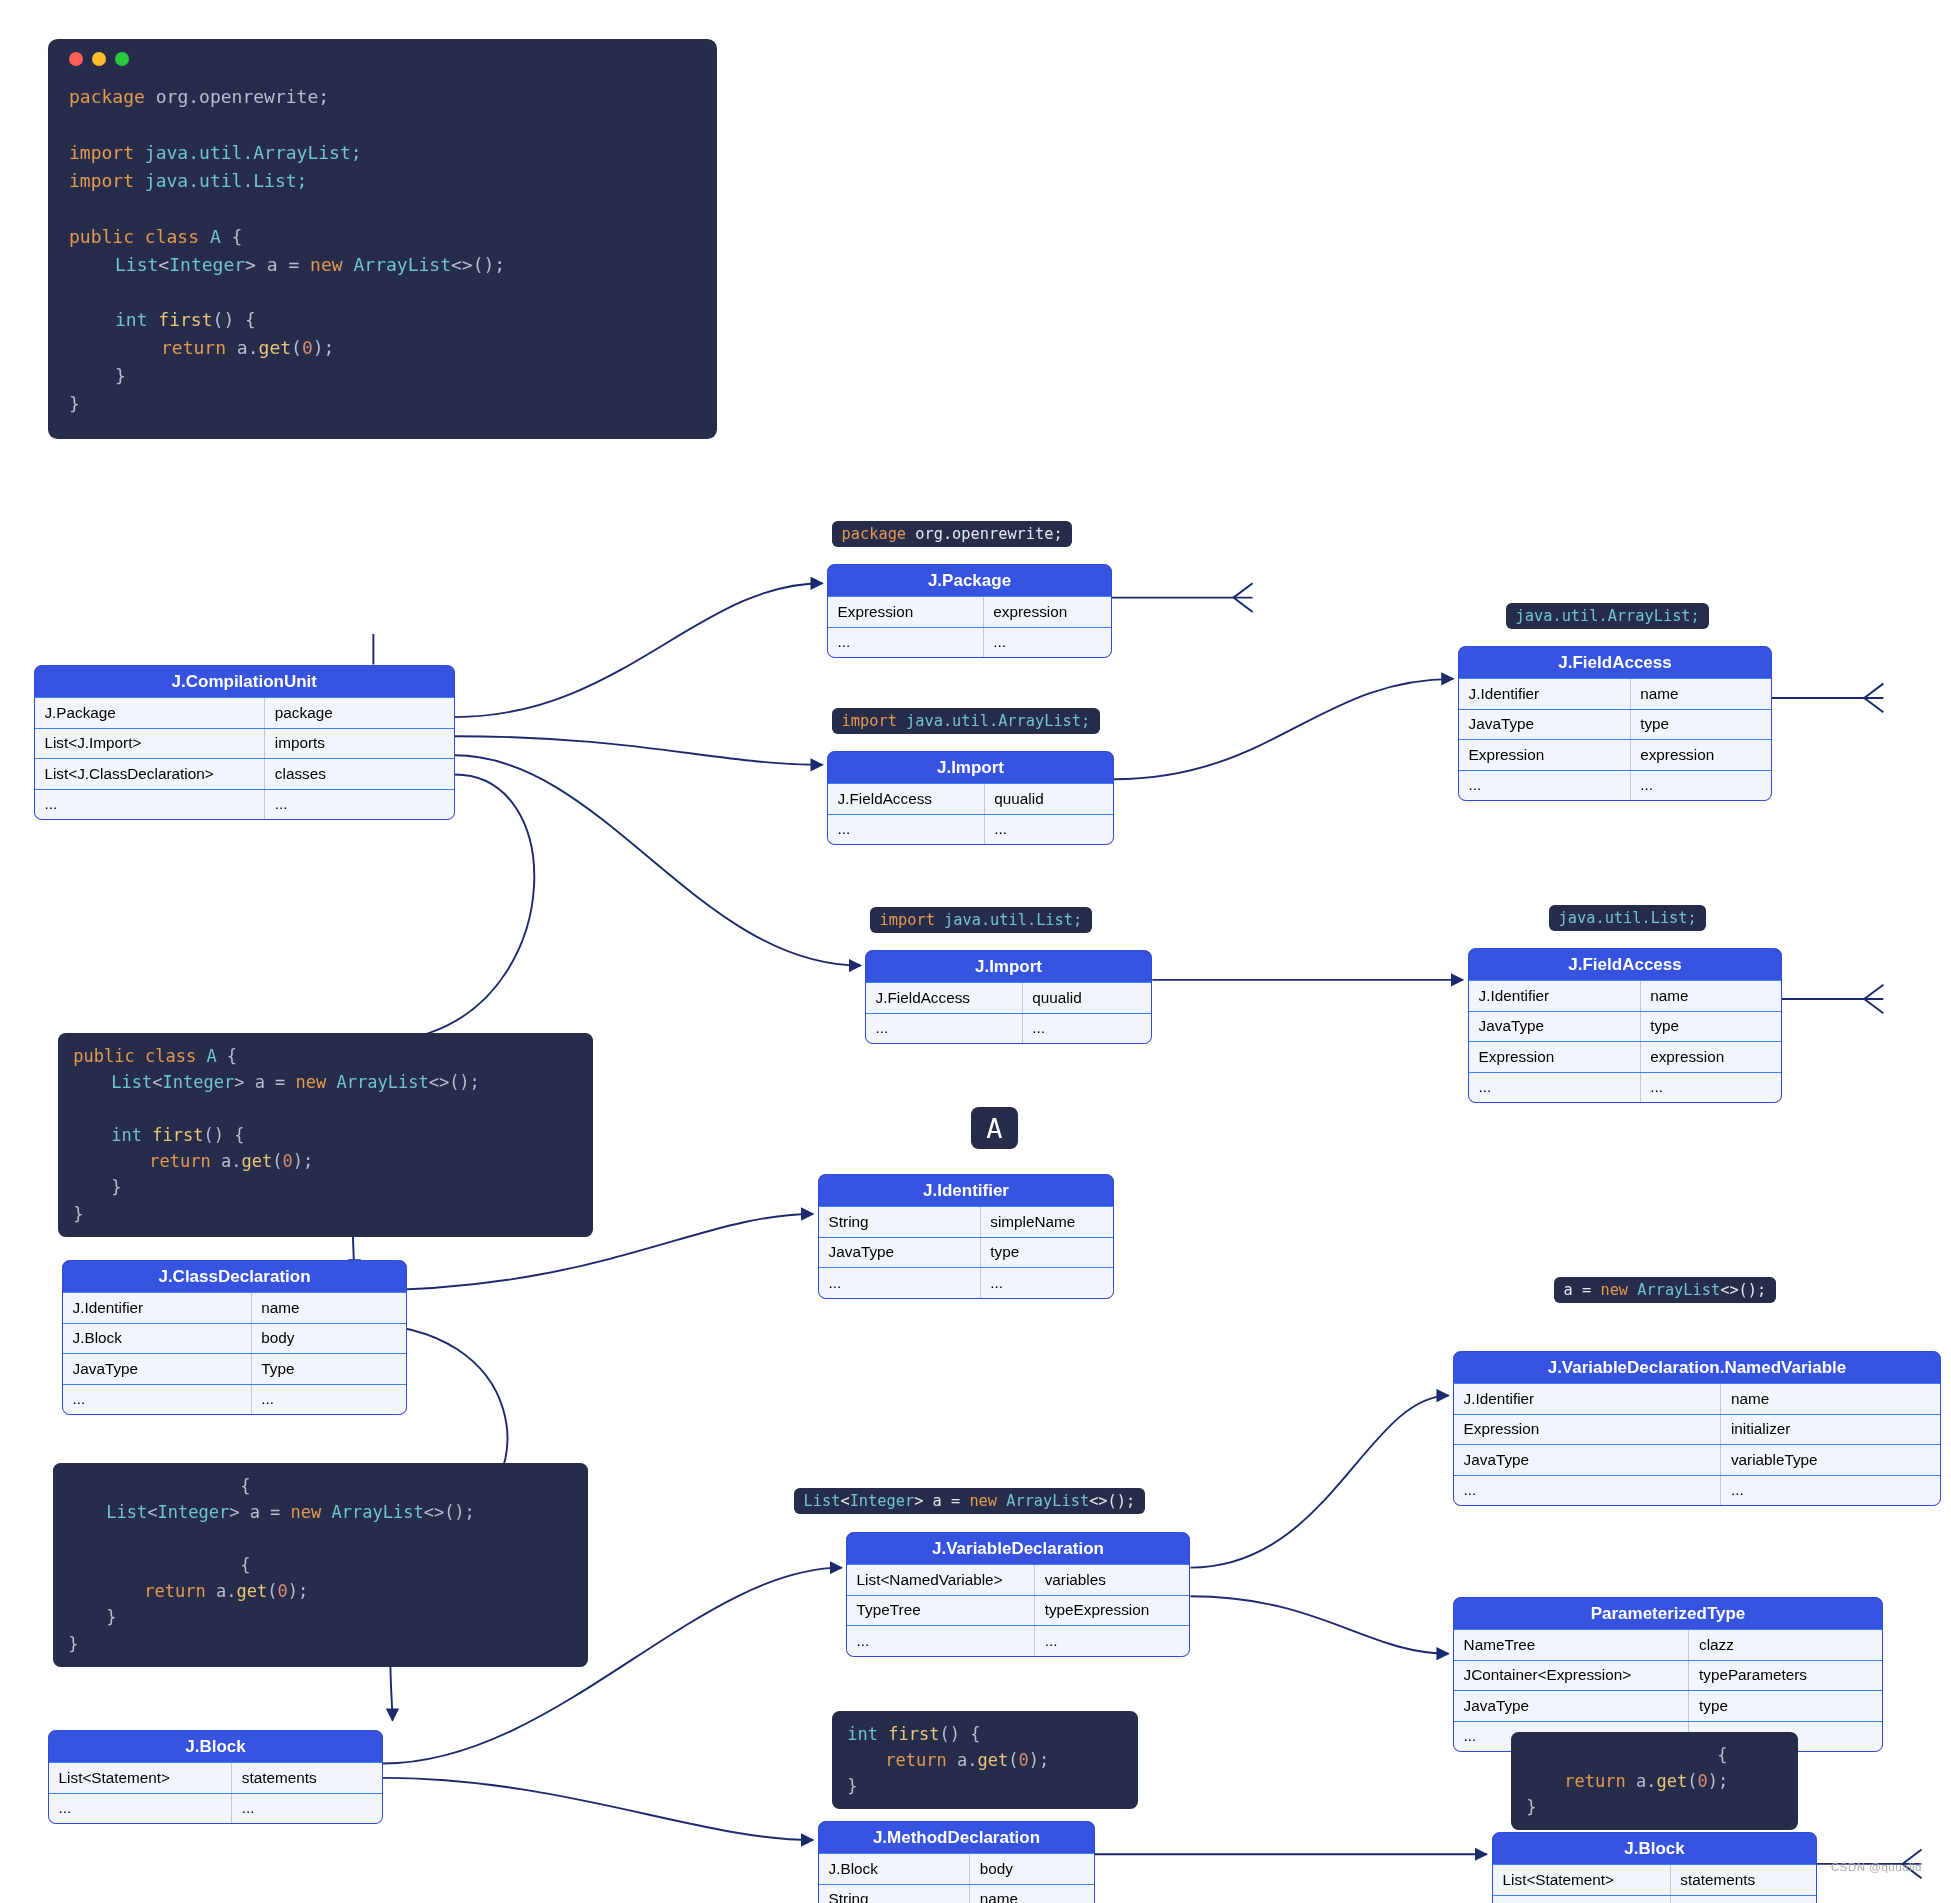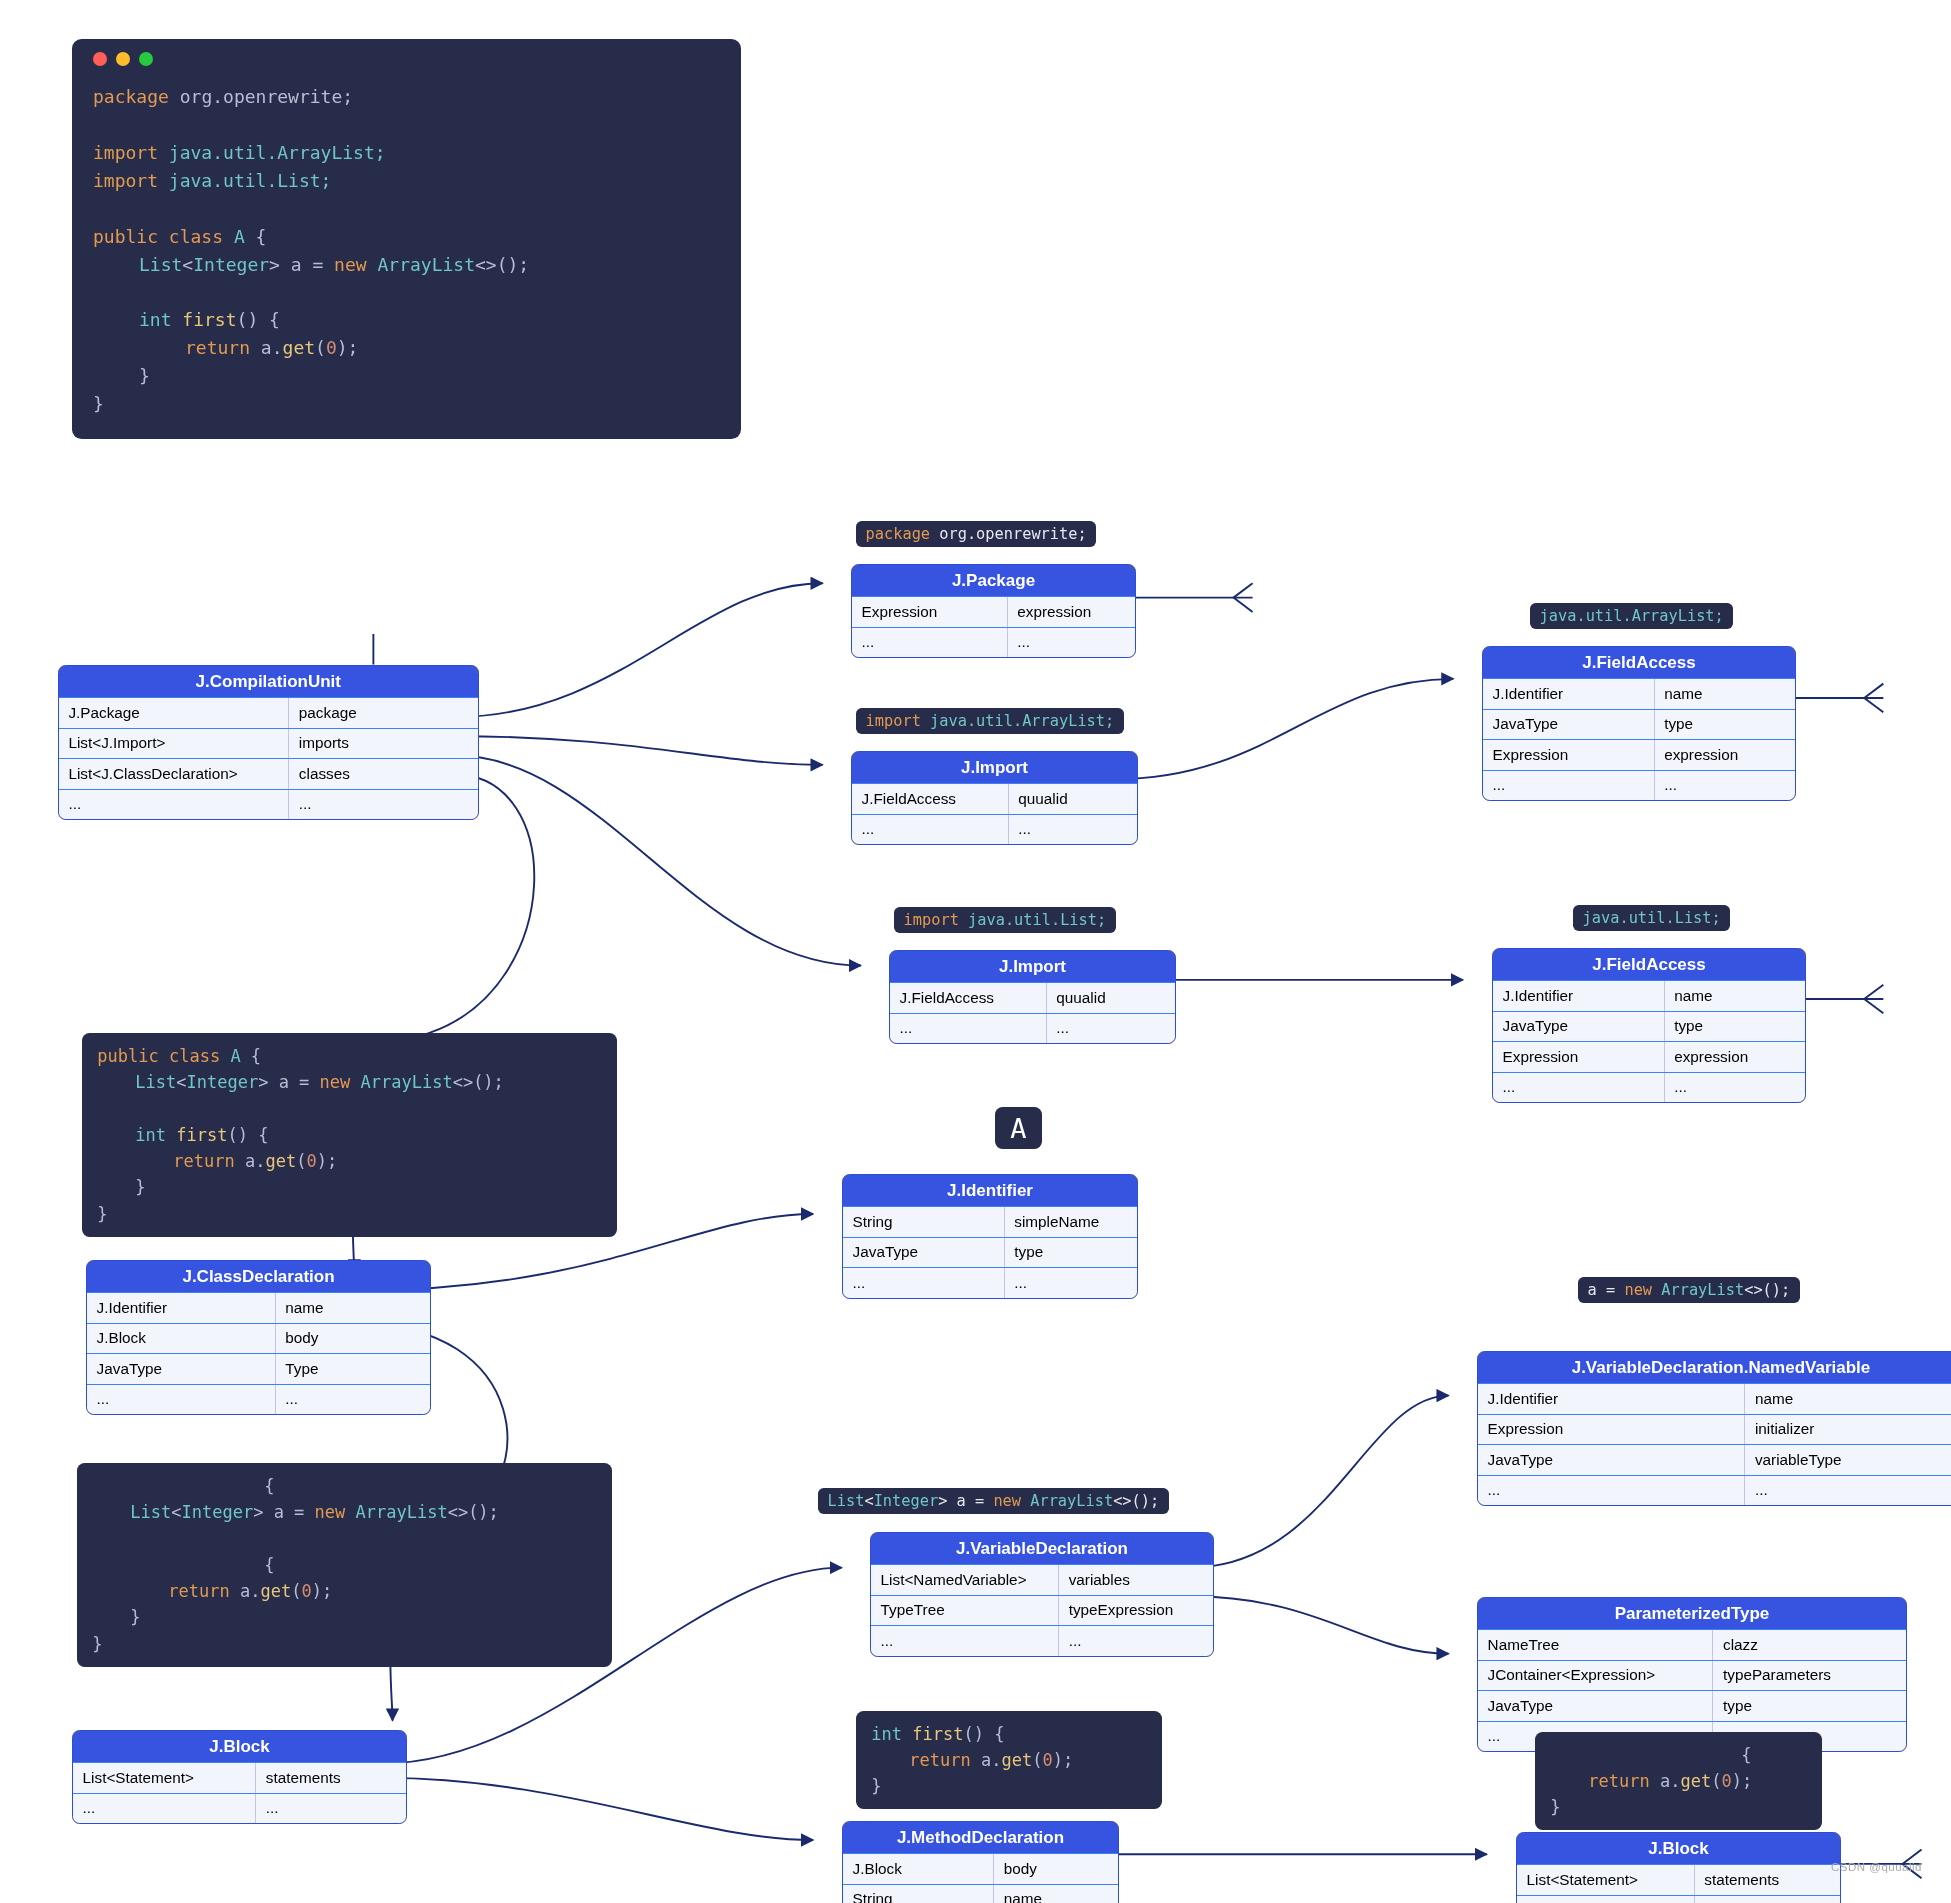--- a/index.html
+++ b/index.html
@@ -8,21 +8,21 @@
     padding: 29px;
     font-family: -apple-system, BlinkMacSystemFont, "Segoe UI", sans-serif;
     font-size: 13.4px;
     background: #fff;
     position: relative;
     width: 1952px;
     height: 1903px;
   }
   .canvas { position: relative; width: 1912px; height: 1854px; }
   svg.connectors { position: absolute; top: 0; left: 0; pointer-events: none; }
-  .node { position: absolute; margin-left: 24px; }
+  .node { position: absolute; }
   .code-window {
     background: #272c4a;
     border-radius: 9.6px;
     color: #e8e8f0;
     font-family: "SF Mono", Menlo, Consolas, monospace;
     font-size: 18px;
     line-height: 1.55;
     padding: 13.4px 21px 21px;
   }
   .code-small { font-size: 17px; padding: 9.6px 15.3px; border-radius: 7.6px; }
@@ -30,21 +30,21 @@
   .dot { width: 14.3px; height: 14.3px; border-radius: 50%; }
   .dot.red { background: #ff5f56; }
   .dot.yellow { background: #ffbd2e; }
   .dot.green { background: #27c93f; }
   .kw-orange { color: #e29a50; }
   .kw-teal { color: #6fc6c6; }
   .kw-yellow { color: #e8c77a; }
   .kw-num { color: #d88c6f; }
   .kw-dim { color: #b8bdd4; }
 
-  .table-box { border: 1.9px solid #2c4ed6; border-radius: 7.6px; background: #a16207; overflow: hidden; }
+  .table-box { border: 1.9px solid #2c4ed6; border-radius: 7.6px; background: #4c1d95; overflow: hidden; }
   .table-title { background: #3654e0; color: #fff; font-weight: 700; font-size: 17px; text-align: center; padding: 5.7px 9.6px; }
   .table-row { display: flex; border-top: 1px solid #3b82f6; }
   .table-cell { padding: 5.7px 9.6px; font-size: 15.3px; background: #f3f5fd; border-right: 1px solid #bfc6e8; }
   .table-cell:last-child { border-right: none; }
   .col-a { flex: 0 0 55%; }
   .col-b { flex: 1 1 45%; }
 
   .badge-label {
     background: #272c4a;
     color: #e8e8f0;

